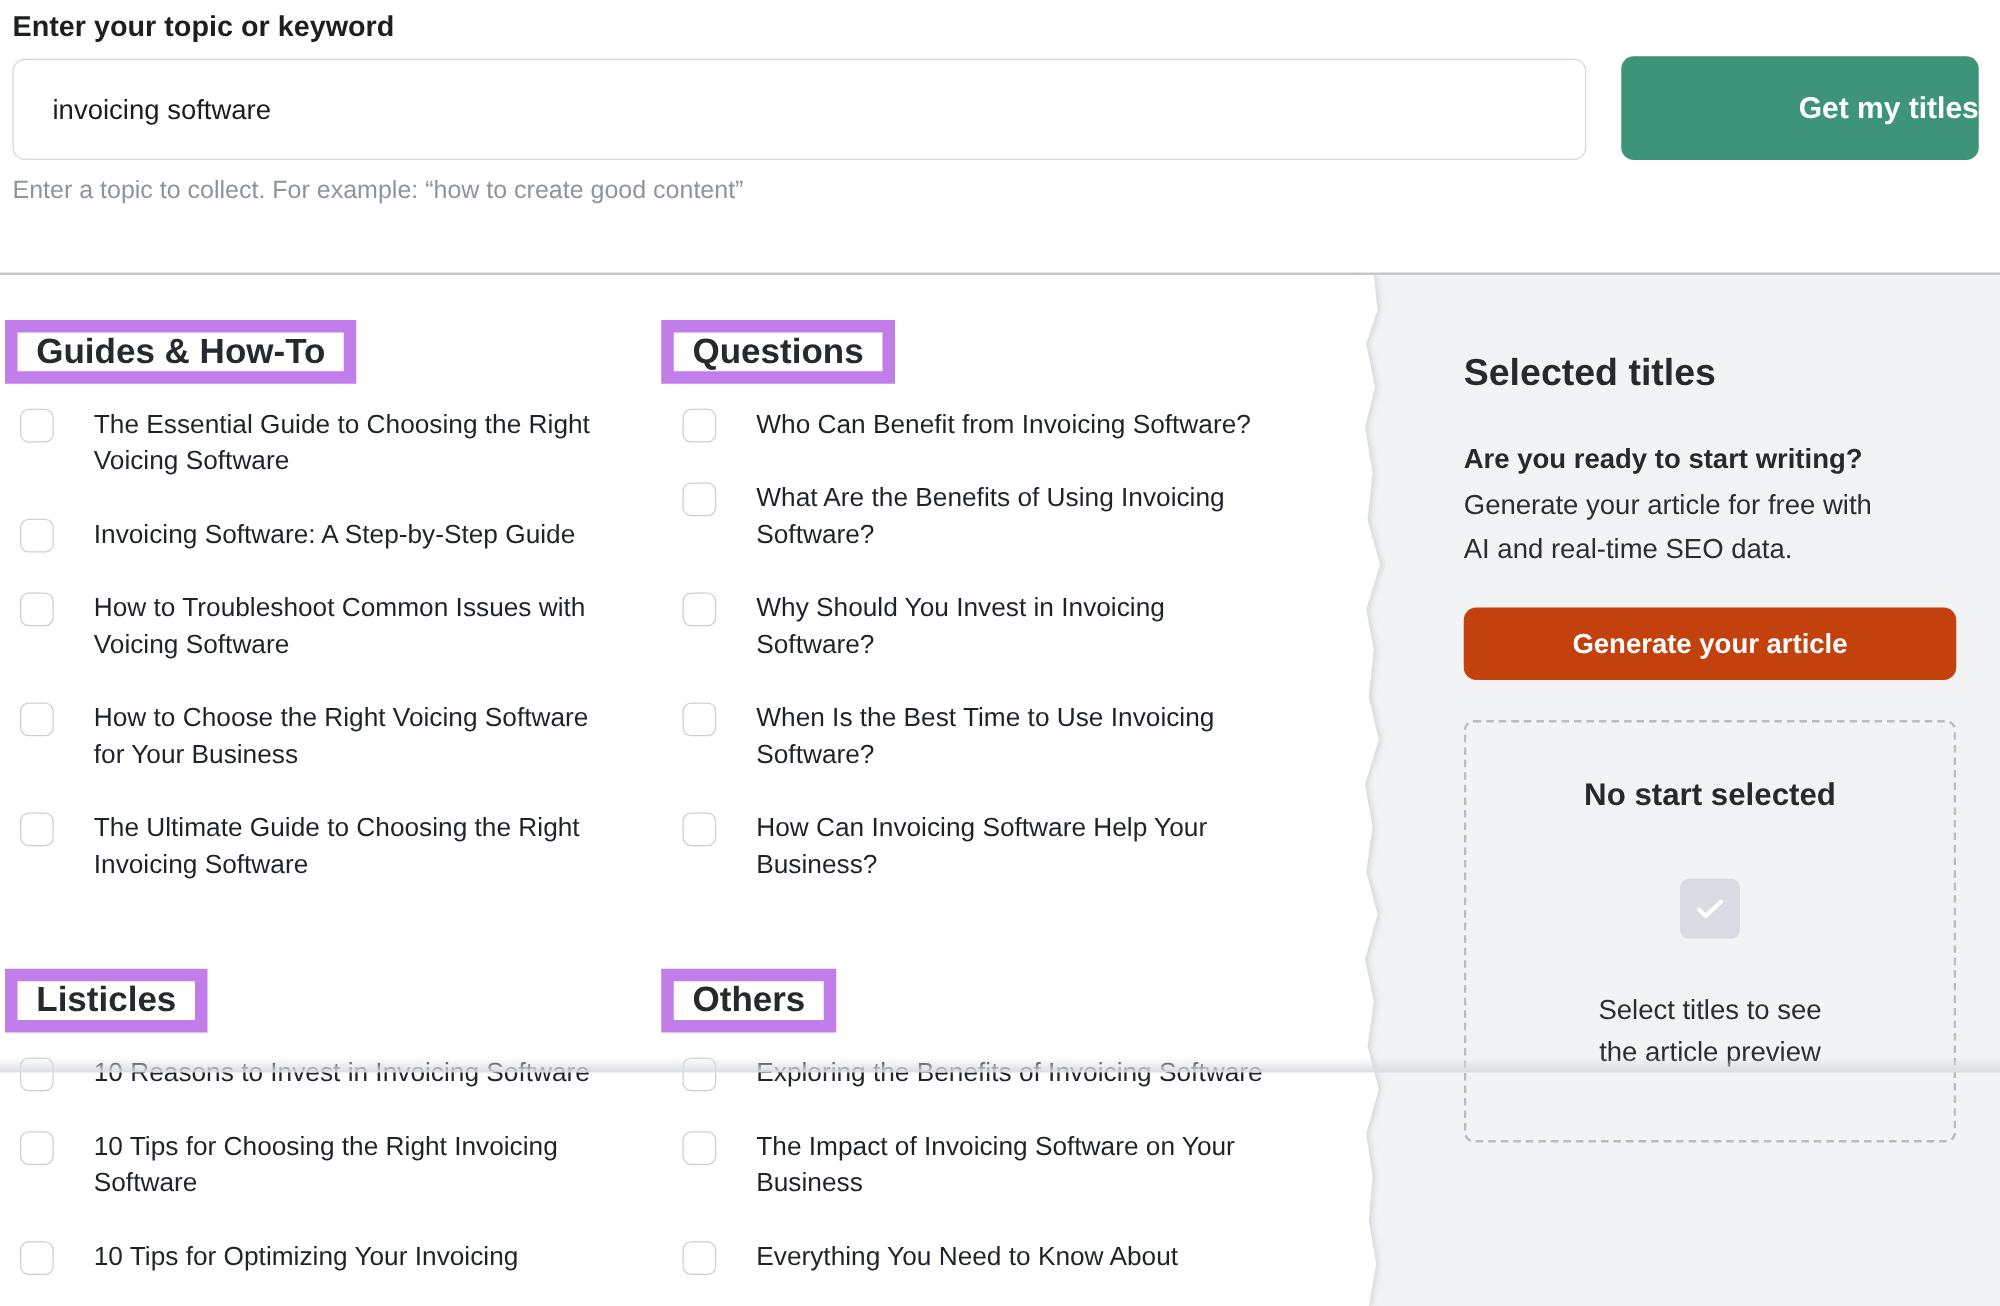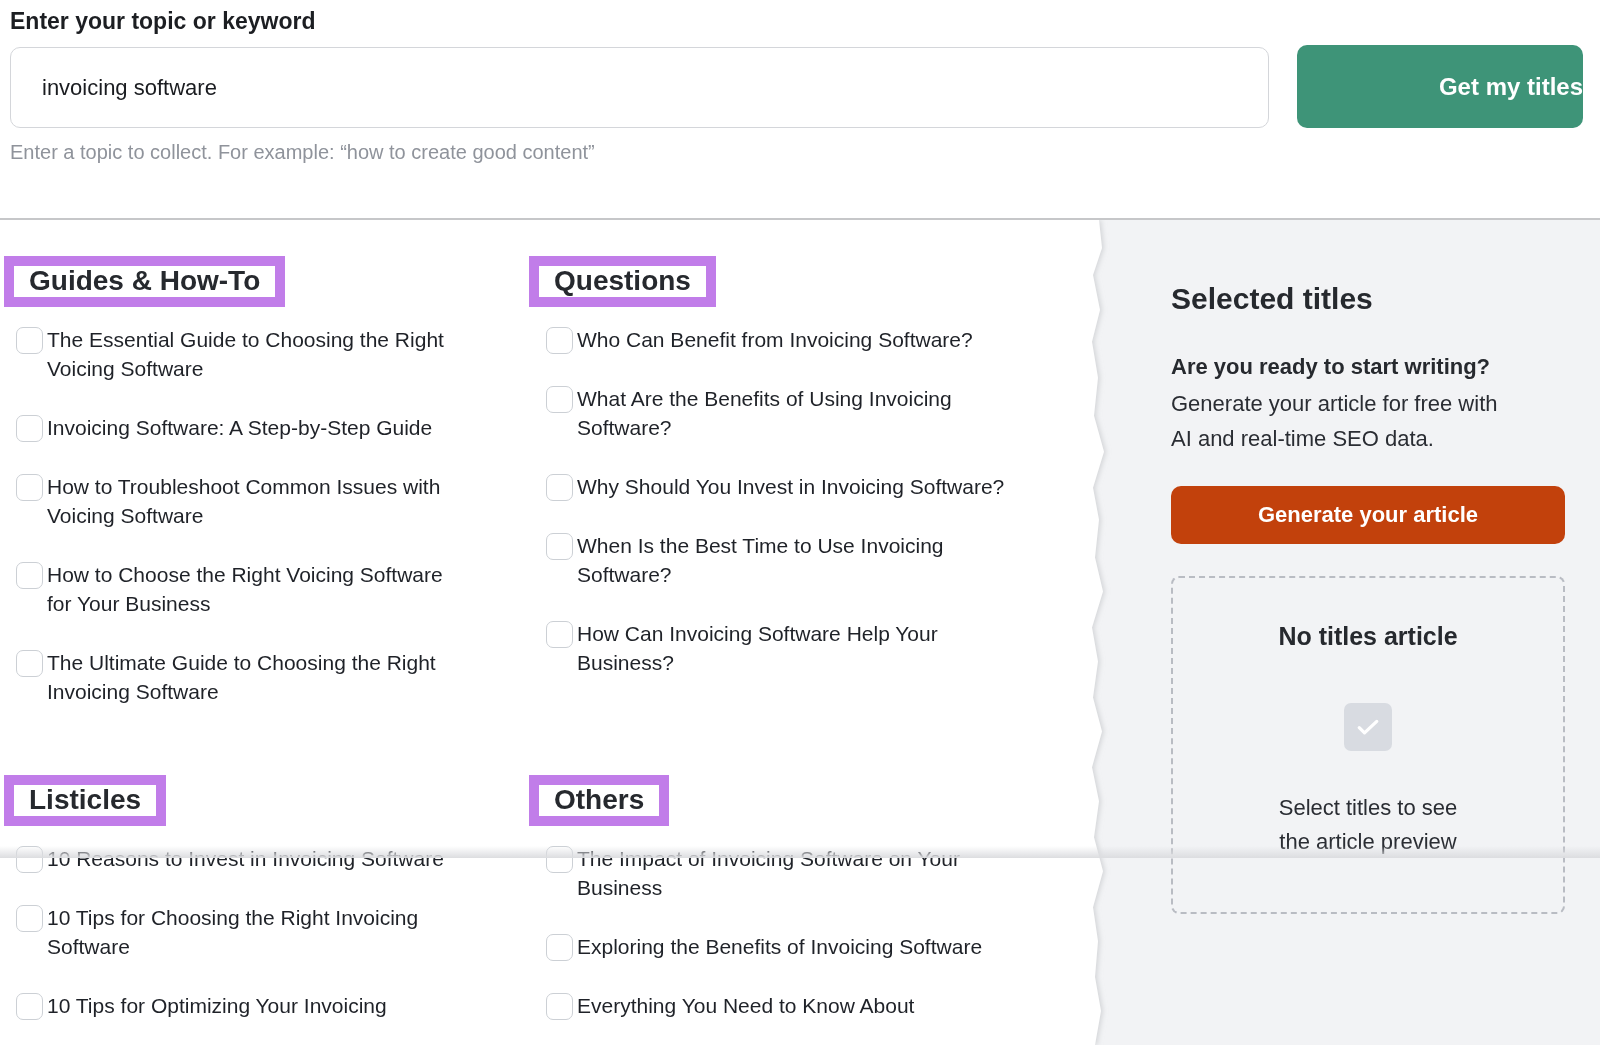--- a/index.html
+++ b/index.html
@@ -25,21 +25,21 @@
   .sec-guides    { left:4px;   top:256px; width:500px; }
   .sec-questions { left:529px; top:256px; width:500px; }
   .sec-listicles { left:4px;   top:775px; width:500px; }
   .sec-others    { left:529px; top:775px; width:500px; }
 
   .sec-header { display:inline-block; border:10px solid #c17de9; background:#fff;
     padding:0 15px; font-size:28px; font-weight:bold; color:#26292e; line-height:1.1; }
 
   .rows { margin-top:18px; margin-left:12px; }
   .sec-questions .rows, .sec-others .rows { margin-left:17px; }
-  .row { display:flex; gap:4px; margin-bottom:30px; align-items:flex-start; }
+  .row { display:flex; gap:32px; margin-bottom:30px; align-items:flex-start; }
   .cb { flex:0 0 auto; width:27px; height:27px; border:1.5px solid #ccd0d5; border-radius:7px;
     background:#fff; margin-top:2px; cursor:pointer; }
   .row-text { font-size:21px; line-height:29px; color:#1f2228; white-space:pre-line; max-width:440px; }
 
   
   .sidebar { position:absolute; left:1085px; top:220px; width:515px; height:825px; background:#f2f3f5; }
   .torn-edge { position:absolute; left:-2px; top:0; width:34px; height:100%; }
   .sidebar-inner { position:absolute; left:86px; top:0; width:394px; }
   .sb-title { margin-top:62px; font-size:30px; font-weight:bold; color:#26292e; }
   .sb-cta-heading { margin-top:38px; font-size:22px; font-weight:bold; color:#26292e; }
@@ -145,26 +145,26 @@
         <span class="row-text">10 Tips for Optimizing Your Invoicing</span>
       </div>
     </div>
   </div>
 
   <div class="section sec-others">
     <div class="sec-header">Others</div>
     <div class="rows">
       <div class="row">
         <span class="cb" role="checkbox" aria-checked="false"></span>
+        <span class="row-text">Exploring the Benefits of Invoicing Software</span>
+      </div>
+      <div class="row">
+        <span class="cb" role="checkbox" aria-checked="false"></span>
         <span class="row-text">The Impact of Invoicing Software on Your
 Business</span>
-      </div>
-      <div class="row">
-        <span class="cb" role="checkbox" aria-checked="false"></span>
-        <span class="row-text">Exploring the Benefits of Invoicing Software</span>
       </div>
       <div class="row">
         <span class="cb" role="checkbox" aria-checked="false"></span>
         <span class="row-text">Everything You Need to Know About</span>
       </div>
     </div>
   </div>
 
   <div class="sidebar">
     <svg class="torn-edge" viewBox="0 0 34 826" preserveAspectRatio="none" aria-hidden="true">
@@ -177,21 +177,21 @@
            L20 372 L9 408 L15 442 L10 478 L19 512 L9 548 L16 582 L11 618 L20 652 L10 688 L15 722
            L12 758 L18 792 L12 826 L0 826 Z"></path>
     </svg>
     <div class="sidebar-inner">
       <div class="sb-title">Selected titles</div>
       <div class="sb-cta-heading">Are you ready to start writing?</div>
       <div class="sb-cta-text">Generate your article for free with
 AI and real-time SEO data.</div>
       <button class="generate-btn">Generate your article</button>
       <div class="empty-box">
-        <div class="empty-title">No titles article</div>
+        <div class="empty-title">No start selected</div>
         <div class="empty-check">
           <svg width="30" height="30" viewBox="0 0 24 24" aria-hidden="true">
             <path d="M5 12.5l4.2 4.2L19 7.5" stroke="#ffffff" stroke-width="2.6" fill="none" stroke-linecap="round" stroke-linejoin="round"></path>
           </svg>
         </div>
         <div class="empty-hint">Select titles to see
 the article preview</div>
       </div>
     </div>
   </div>

